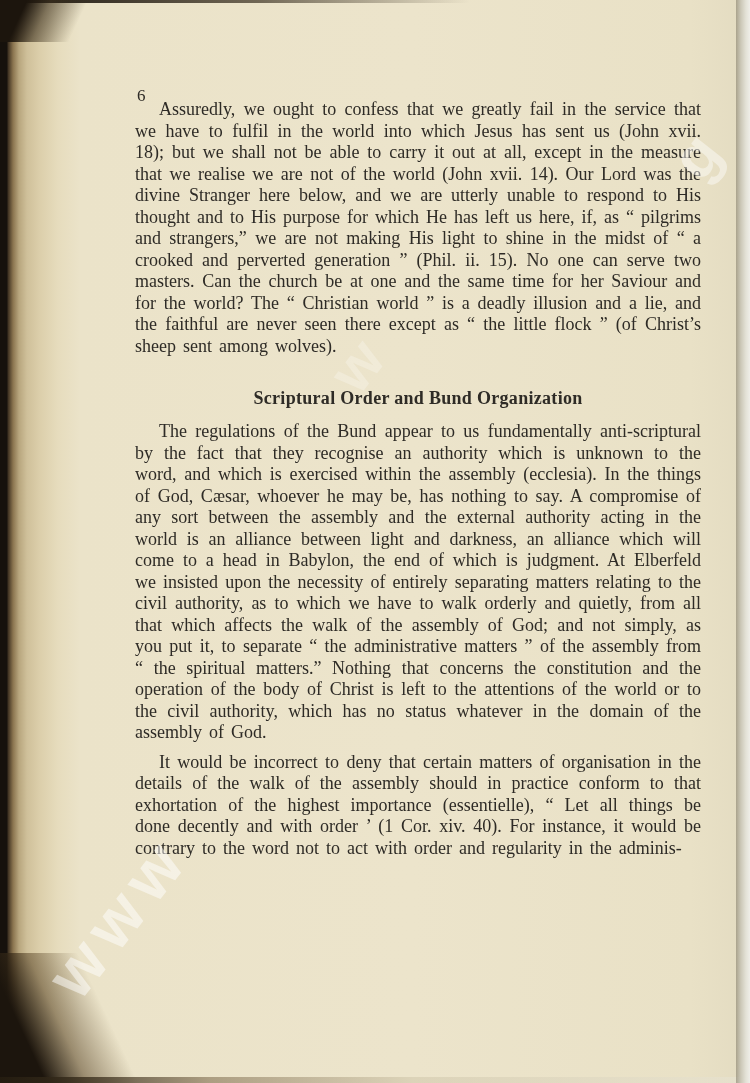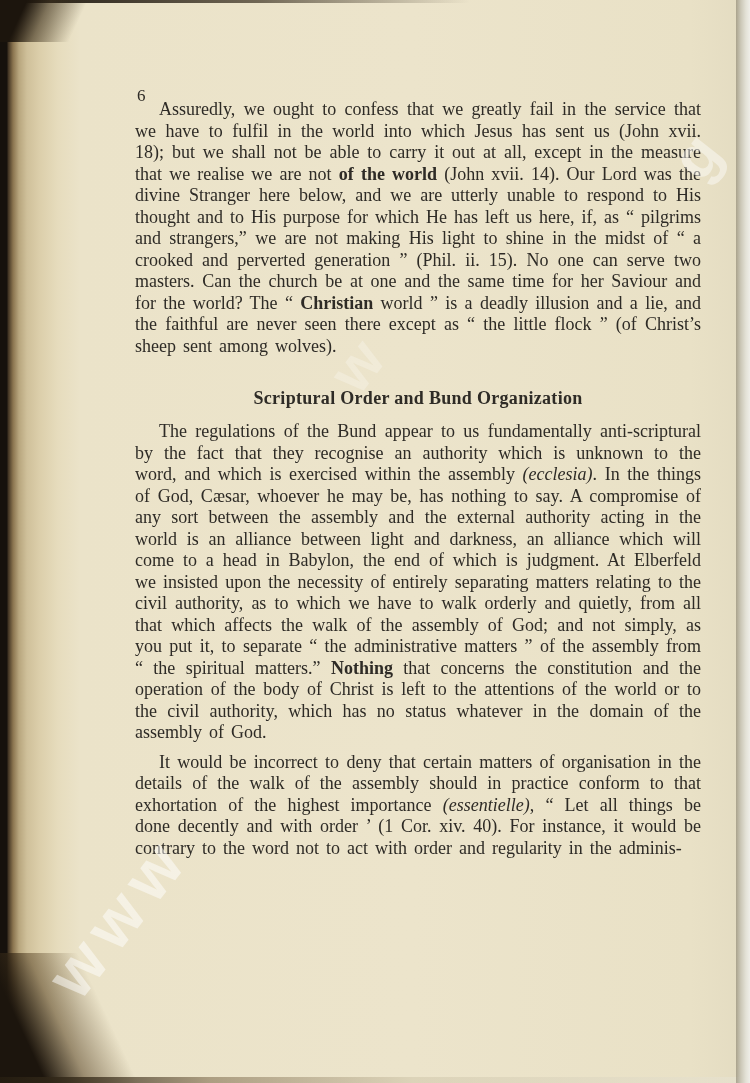--- a/index.html
+++ b/index.html
@@ -33,22 +33,22 @@
     color:#2e2b26;font-size:18px;line-height:21.5px;
   }
   .header{position:relative;text-align:center;font-weight:bold;
     font-size:15px;letter-spacing:2.2px;margin-bottom:13px;white-space:nowrap;}
   .pagenum{position:absolute;left:2px;top:-1px;font-weight:normal;
     font-size:17px;letter-spacing:0;}
   .para{margin:0;text-align:justify;word-spacing:2.5px;text-indent:24px;}
   .para-gap{margin-top:8px;}
   .section-heading{font-size:18px;font-weight:bold;text-align:center;
     margin:30px 0 12px;letter-spacing:0.3px;line-height:22px;}
-  .b{font-weight:700;}
-  .i{font-style:italic;}
+  .b{font-weight:400;}
+  .i{}
 
   .wm{position:absolute;font-family:"Liberation Sans",sans-serif;font-weight:bold;
     transform:rotate(-52deg);pointer-events:none;user-select:none;}
   .wm1{left:26px;top:878px;font-size:66px;letter-spacing:10px;color:rgba(255,255,255,0.50);}
   .wm2{left:332px;top:328px;font-size:60px;letter-spacing:8px;color:rgba(255,255,255,0.26);}
   .wm3{left:676px;top:118px;font-size:62px;letter-spacing:6px;color:rgba(255,255,255,0.44);}
 </style>
 </head>
 <body>
 

